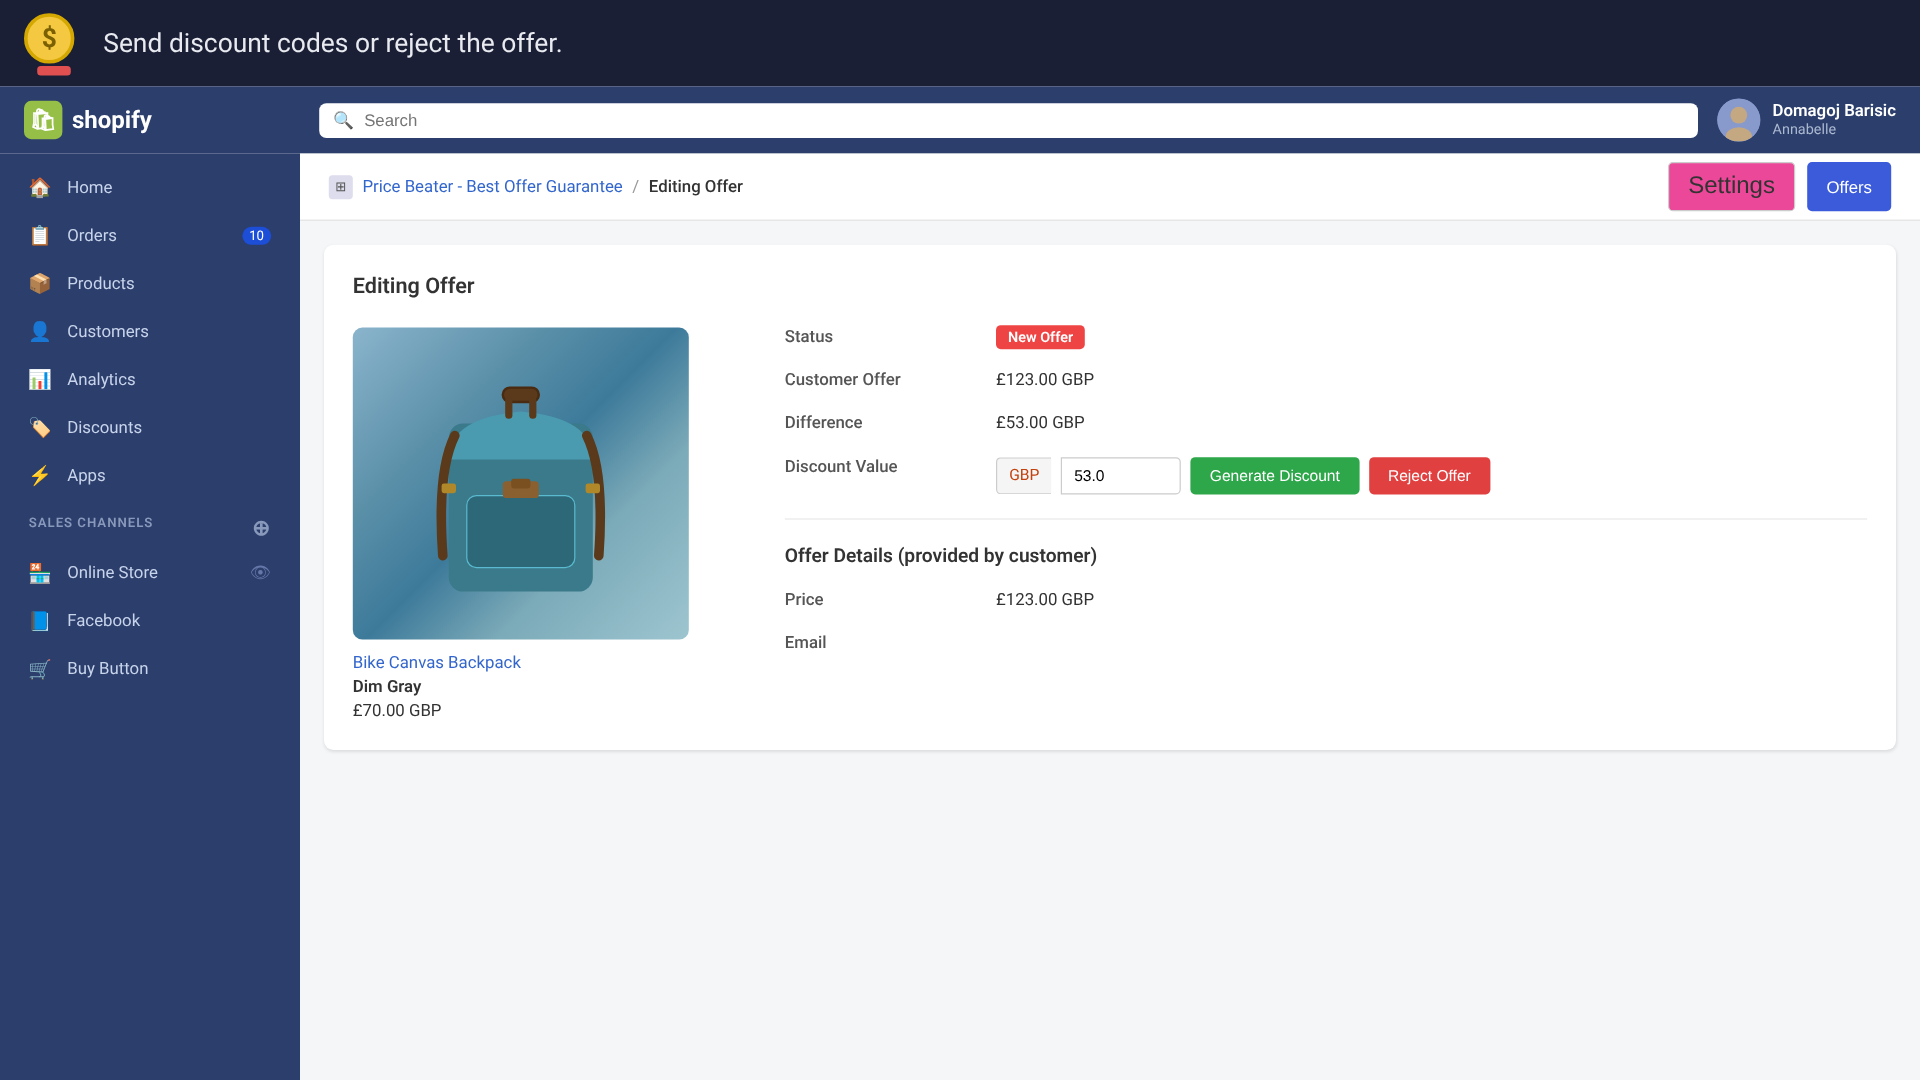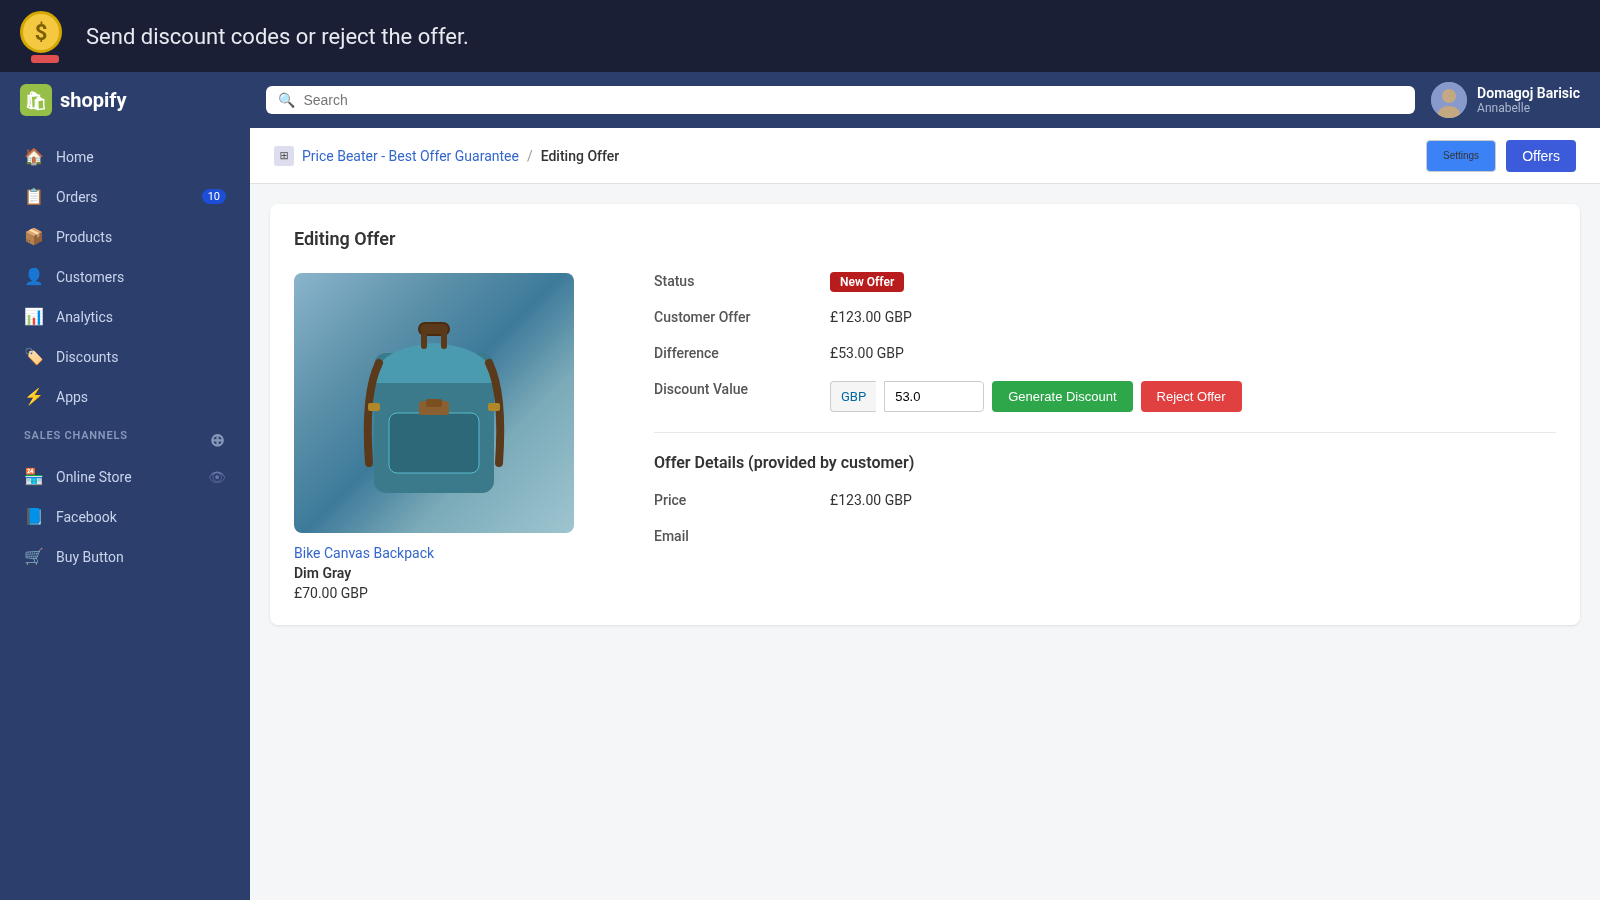--- a/index.html
+++ b/index.html
@@ -213,24 +213,24 @@
     }
     .breadcrumb .app-name { color: #3366cc; cursor: pointer; }
     .breadcrumb .separator { color: #999; }
     .breadcrumb .current { color: #333; font-weight: 500; }
     .breadcrumb-actions {
       display: flex;
       gap: 10px;
     }
     .btn-settings {
       border: 1px solid #ccc;
-      background: #3b82f6;
+      background: #ec4899;
       padding: 8px 16px;
       border-radius: 4px;
-      font-size: 10px;
+      font-size: 20px;
       cursor: pointer;
       color: #333;
     }
     .btn-offers {
       background: #3b5bdb;
       color: white;
       border: none;
       padding: 8px 16px;
       border-radius: 4px;
       font-size: 14px;
@@ -313,41 +313,41 @@
       font-size: 14px;
       color: #555;
       font-weight: 500;
       flex-shrink: 0;
     }
     .detail-value {
       font-size: 14px;
       color: #333;
     }
     .status-badge {
-      background: #b91c1c;
+      background: #ef4444;
       color: white;
       padding: 3px 10px;
       border-radius: 4px;
       font-size: 12px;
       font-weight: 600;
       margin-top: 36px;
     }
 
     .discount-input-group {
       display: flex;
       align-items: center;
       gap: 8px;
     }
     .currency-label {
       background: #f5f5f5;
       border: 1px solid #ccc;
       padding: 7px 10px;
       border-radius: 4px 0 0 4px;
       font-size: 13px;
-      color: #0369a1;
+      color: #c2410c;
       border-right: none;
     }
     .discount-input {
       border: 1px solid #ccc;
       padding: 7px 10px;
       border-radius: 0 4px 4px 0;
       font-size: 13px;
       width: 100px;
       outline: none;
     }

